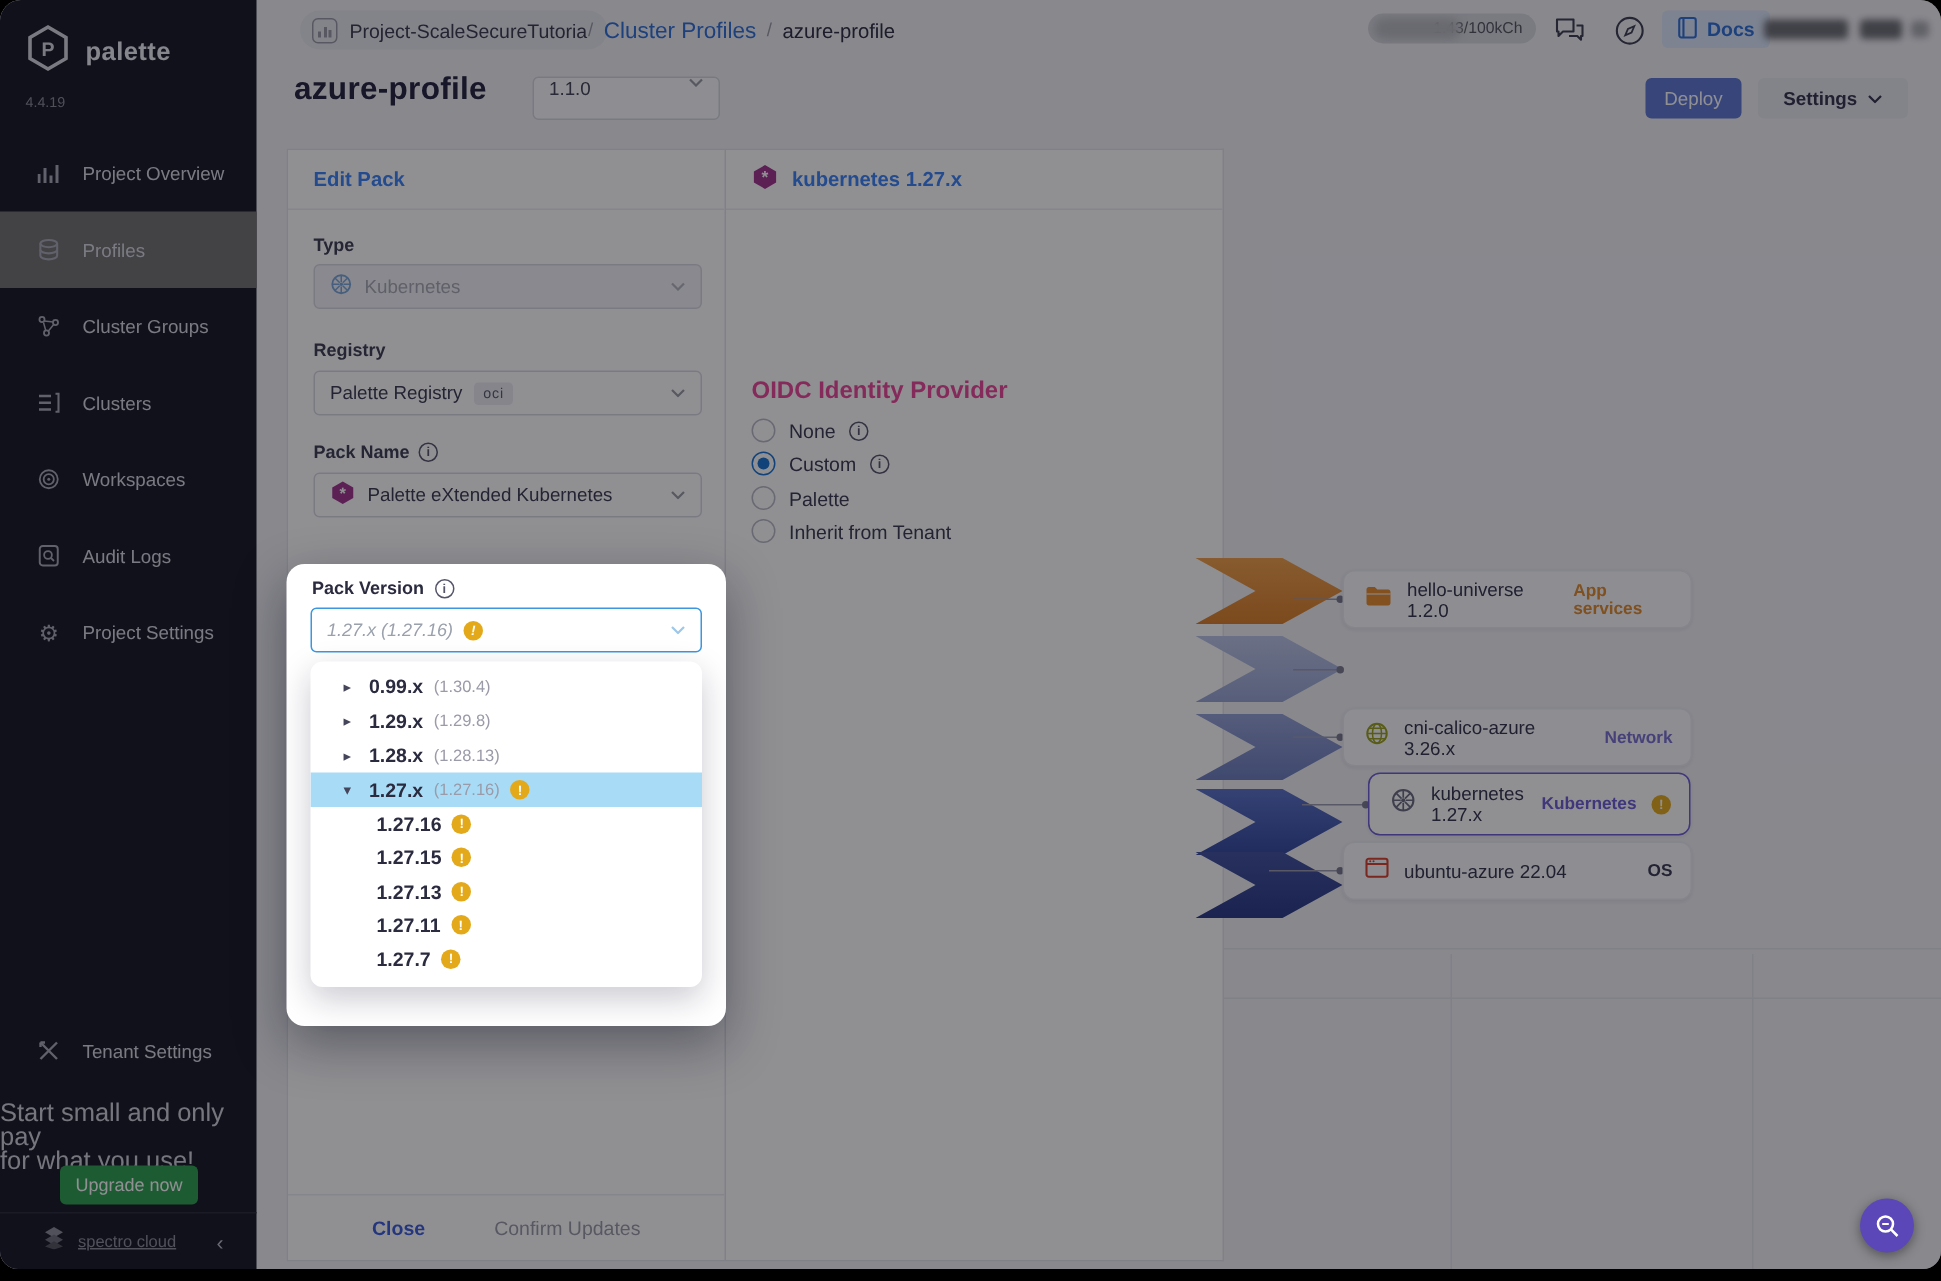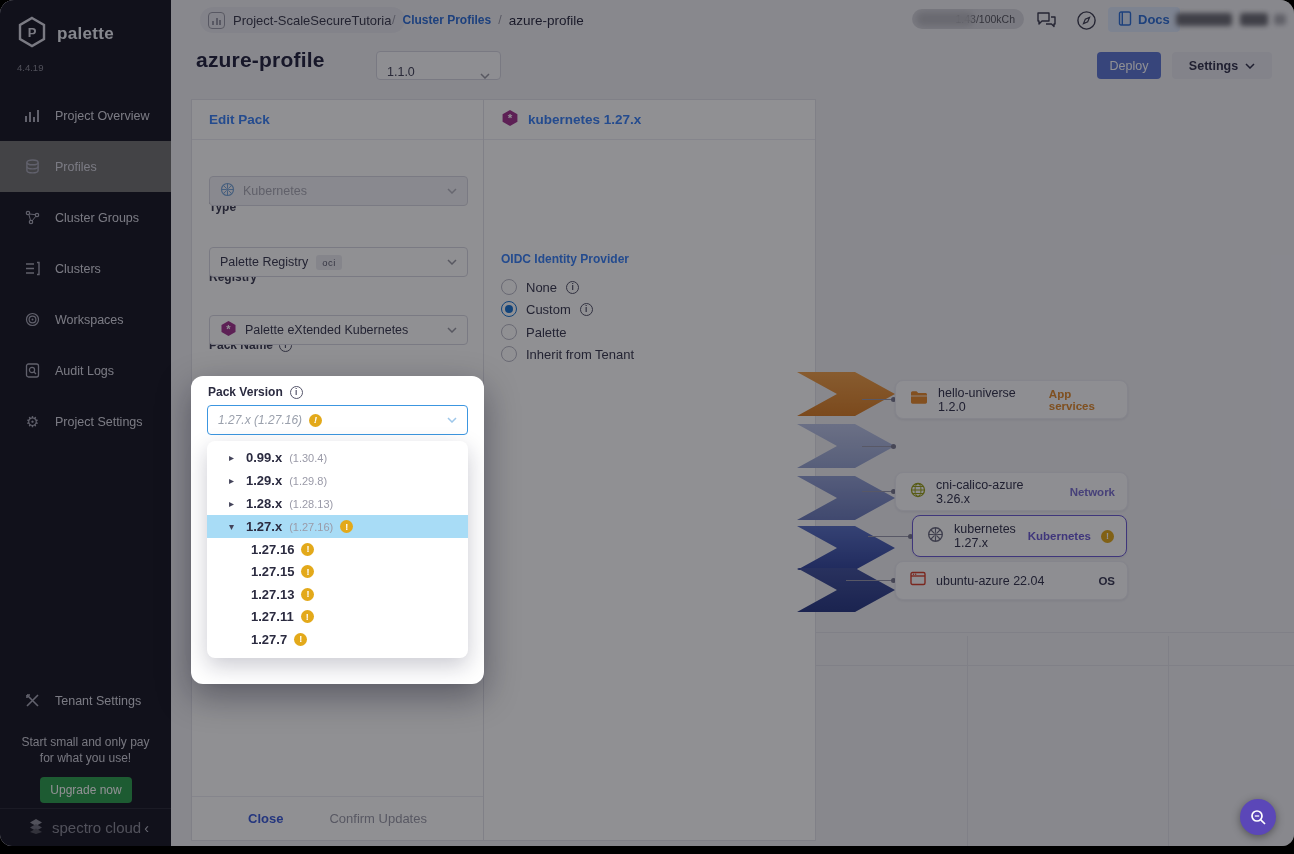--- a/index.html
+++ b/index.html
@@ -11,63 +11,63 @@
   
   .sidebar{position:absolute;left:0;top:0;bottom:0;width:171px;background:#191926;color:#e6e6ee;}
   .logo-row{display:flex;align-items:center;gap:9px;padding:16px 0 0 16px;}
   .logo-row .brand-name{font-size:17px;font-weight:600;letter-spacing:.3px;color:#eceef4;}
   .side-ver{padding:10px 0 0 17px;font-size:9.5px;color:#8a8a96;}
   .nav{position:absolute;top:90px;left:0;right:0;}
   .nav-item{display:flex;align-items:center;gap:14px;height:51px;padding-left:24px;font-size:12.5px;color:#d8d8e2;cursor:pointer;}
   .nav-item .nico{width:17px;height:17px;display:inline-flex;align-items:center;justify-content:center;color:#a9a9b8;font-size:15px;flex:0 0 17px;}
   .nav-item.active{background:#737373;}
   .tenant{position:absolute;left:0;right:0;top:675px;}
-  .promo{position:absolute;top:734px;left:0;right:0;text-align:center;font-size:12px;line-height:16px;color:#d0d0da;}
+  .promo{position:absolute;top:734px;left:0;right:0;text-align:left;font-size:17px;line-height:16px;color:#d0d0da;}
   .upgrade{position:absolute;top:777px;left:40px;width:92px;height:26px;background:#2e9e4f;border:none;border-radius:4px;color:#fff;font-size:12px;font-family:inherit;cursor:pointer;}
   .side-footer{position:absolute;bottom:0;left:0;right:0;height:38px;border-top:1px solid #2a2a38;display:flex;align-items:center;gap:8px;padding-left:28px;}
-  .side-footer .sbrand{font-size:15px;color:#8d8d99;}
+  .side-footer .sbrand{font-size:11px;color:#8d8d99;text-decoration:underline;}
   .side-footer .collapse{position:absolute;right:22px;color:#b9b9c6;font-size:14px;cursor:pointer;}
 
   
   .crumb-chip{position:absolute;left:200px;top:7px;height:26px;display:flex;align-items:center;gap:8px;background:#e8e8ee;border-radius:14px;padding:0 14px 0 8px;}
   .crumb-ico{width:17px;height:17px;border:1.2px solid #9a9aa8;border-radius:4px;display:flex;align-items:flex-end;justify-content:center;gap:1.5px;padding-bottom:3px;}
   .crumb-ico i{display:block;width:2px;background:#9a9aa8;}
   .crumb-project{font-size:13px;color:#3a3a4e;}
   .crumb-rest{position:absolute;left:392px;top:7px;height:26px;display:flex;align-items:center;gap:7px;font-size:12.5px;}
   .crumb-sep{color:#9a9aa8;}
-  .crumb-link{color:#2f6fd8;cursor:pointer;font-size:12px;font-weight:bold;}
+  .crumb-link{color:#2f6fd8;cursor:pointer;font-size:15px;}
   .crumb-cur{color:#2c2c42;font-size:13.5px;}
   .usage-pill{position:absolute;left:912px;top:9px;width:112px;height:20px;background:#d7d7de;border-radius:10px;display:flex;align-items:center;justify-content:flex-end;padding-right:9px;font-size:10.5px;color:#55555f;overflow:hidden;}
   .usage-pill .blurseg{position:absolute;left:4px;top:3px;width:58px;height:14px;background:#b9b9c0;border-radius:7px;filter:blur(3px);}
   .hd-ico{position:absolute;top:8px;width:24px;height:24px;color:#3c3c50;display:flex;align-items:center;justify-content:center;cursor:pointer;}
   .docs-badge{position:absolute;left:1108px;top:7px;height:25px;display:flex;align-items:center;gap:6px;background:#dce7fa;border-radius:4px;padding:0 10px;color:#2f6fd6;font-size:13px;font-weight:600;cursor:pointer;}
   .redact{position:absolute;background:#6e6e76;border-radius:3px;filter:blur(2.5px);}
 
   
   .page-title{position:absolute;left:196px;top:48px;font-size:21px;font-weight:700;color:#23233f;letter-spacing:.2px;}
-  .ver-select{position:absolute;left:355px;top:51px;width:125px;height:29px;background:#fbfbfd;border:1px solid #d5d5e0;border-radius:4px;display:flex;align-items:flex-end;padding:0 10px;font-size:12.5px;color:#44445a;cursor:pointer;margin-left:21px;}
+  .ver-select{position:absolute;left:355px;top:51px;width:125px;height:29px;background:#fbfbfd;border:1px solid #d5d5e0;border-radius:4px;display:flex;align-items:flex-start;padding:0 10px;font-size:12.5px;color:#44445a;cursor:pointer;}
   .ver-select svg{margin-left:auto;}
   .btn-deploy{position:absolute;left:1097px;top:52px;width:64px;height:27px;background:#5e77d4;color:#fff;border:none;border-radius:4px;font-size:12.5px;font-family:inherit;cursor:pointer;}
   .btn-settings{position:absolute;left:1172px;top:52px;width:100px;height:27px;background:#e7e7ee;color:#33334d;border:none;border-radius:4px;font-size:12.5px;font-weight:600;font-family:inherit;display:flex;align-items:center;justify-content:center;gap:7px;cursor:pointer;}
 
   
   .panel{position:absolute;background:#fff;border:1px solid #e2e2ea;}
   .panel-editpack{left:191px;top:99px;width:293px;height:742px;}
   .panel-config{left:484px;top:99px;width:332px;height:742px;border-left:none;}
   .panel-head{height:40px;border-bottom:1px solid #ececf2;display:flex;align-items:center;padding:0 17px;font-size:13.5px;color:#3b82f6;font-weight:600;gap:9px;}
-  .fld-label{position:absolute;left:17px;font-size:12px;font-weight:600;color:#3c3c52;display:flex;align-items:center;gap:6px;margin-top:44px;}
+  .fld-label{position:absolute;left:17px;font-size:12px;font-weight:600;color:#3c3c52;display:flex;align-items:center;gap:6px;}
   .fld-select{position:absolute;left:17px;width:259px;height:30px;border:1px solid #d8d8e2;border-radius:4px;background:#fff;display:flex;align-items:center;gap:8px;padding:0 10px;font-size:12.5px;color:#3a3a50;cursor:pointer;}
   .fld-select .chev{margin-left:auto;}
   .fld-select.disabled{background:#f3f3f7;color:#a8a8b4;cursor:default;}
   .oci-badge{background:#ececf1;color:#5a5a6e;font-size:9.5px;padding:2px 6px;border-radius:3px;letter-spacing:.5px;}
   .ep-footer{position:absolute;left:0;right:0;bottom:0;height:44px;border-top:1px solid #ececf2;display:flex;align-items:center;justify-content:center;gap:34px;}
   .btn-close{background:none;border:none;color:#3b5bd9;font-size:13px;font-weight:600;font-family:inherit;cursor:pointer;}
   .btn-confirm{background:none;border:none;color:#9a9aa8;font-size:13px;font-family:inherit;}
 
-  .oidc-label{position:absolute;left:17px;top:152px;font-size:12px;font-weight:600;color:#3b82f6;}
+  .oidc-label{position:absolute;left:17px;top:152px;font-size:16px;font-weight:600;color:#ec4899;}
   .radio-row{position:absolute;left:17px;display:flex;align-items:center;gap:9px;font-size:13px;color:#3a3a50;cursor:pointer;}
   .radio{width:16px;height:16px;border-radius:50%;border:1.5px solid #b9b9c6;background:#fff;position:relative;flex:0 0 16px;}
   .radio.sel{border-color:#1874d2;}
   .radio.sel::after{content:'';position:absolute;left:3px;top:3px;width:8px;height:8px;border-radius:50%;background:#1874d2;}
 
   .info{width:13px;height:13px;border-radius:50%;border:1px solid #55556a;color:#55556a;font-size:8.5px;display:inline-flex;align-items:center;justify-content:center;font-weight:700;cursor:pointer;}
   .warn{width:13px;height:13px;border-radius:50%;background:#e3a91a;color:#fff;font-size:9px;font-weight:700;display:inline-flex;align-items:center;justify-content:center;flex:0 0 13px;}
 
   
   .chevrons{position:absolute;left:797px;top:368px;}

